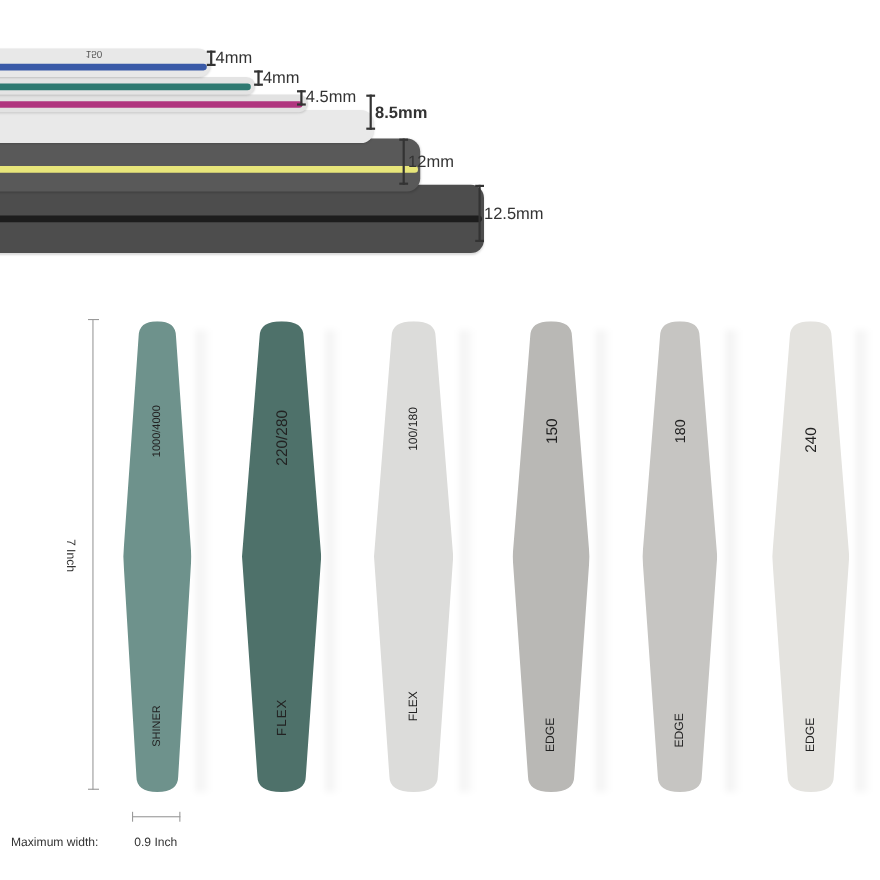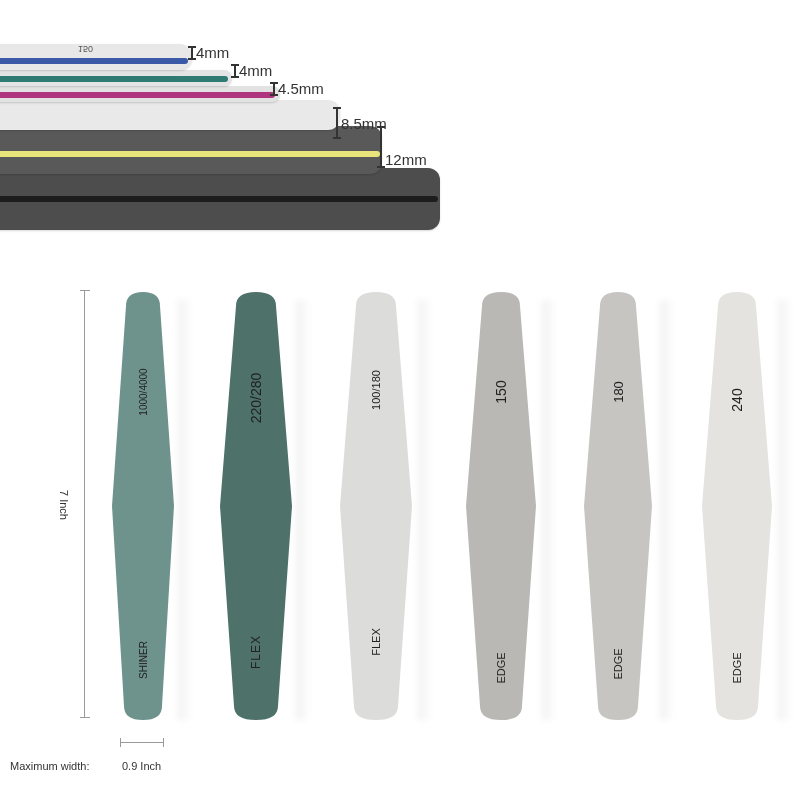--- a/index.html
+++ b/index.html
@@ -58,27 +58,31 @@
       <span>4mm</span>
   </div>
   <div class="dim" style="left:234px;top:62px;">
     <span class="bar" style="height:14px;"></span>
       <span>4mm</span>
   </div>
   <div class="dim" style="left:273px;top:80px;">
     <span class="bar" style="height:14px;"></span>
       <span>4.5mm</span>
   </div>
-  <div class="dim" style="left:336px;top:107px;">
+  <div class="dim" style="left:336px;top:86px;font-weight:bold;">
     <span class="bar" style="height:32px;"></span>
       <span>8.5mm</span>
   </div>
-  <div class="dim" style="left:380px;top:126px;align-items:flex-end;">
+  <div class="dim" style="left:366px;top:126px;">
     <span class="bar" style="height:42px;"></span>
       <span>12mm</span>
+  </div>
+  <div class="dim" style="left:435px;top:168px;">
+    <span class="bar" style="height:52px;"></span>
+      <span>12.5mm</span>
   </div>
 </div>
 
 <div class="len-ruler">
   <div class="line"></div>
     <div class="cap" style="top:0"></div>
     <div class="cap" style="bottom:0"></div>
 </div>
 <span class="len-label">7 Inch</span>
 

